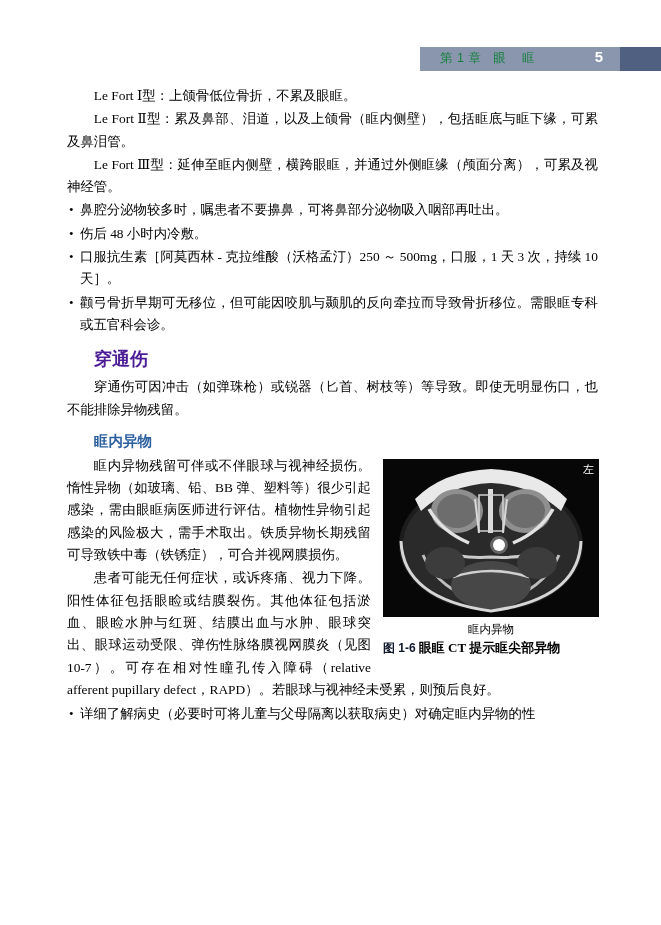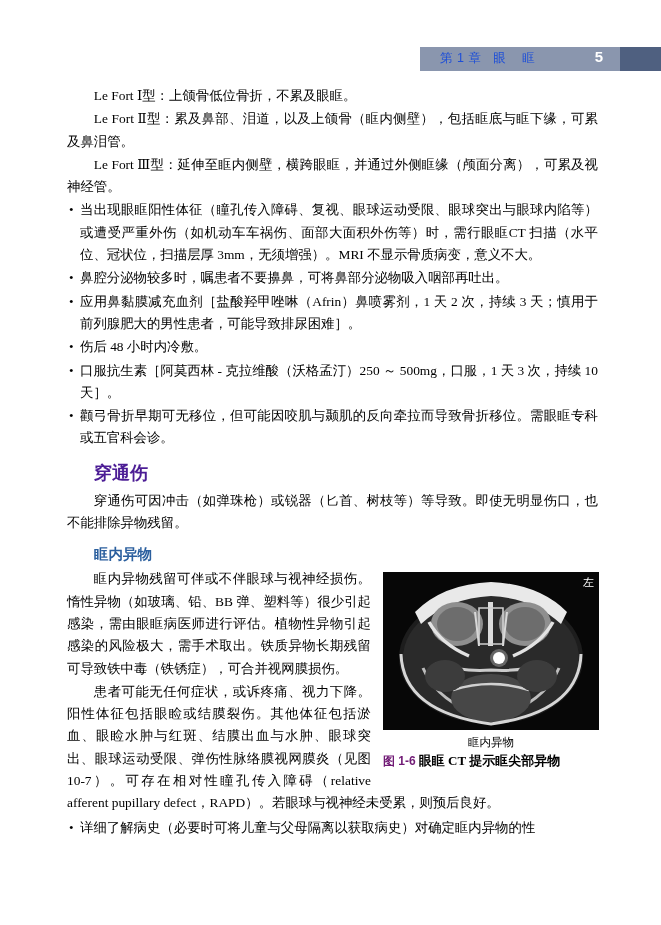--- a/index.html
+++ b/index.html
@@ -46,21 +46,21 @@
     width: 41px;
     height: 24px;
     background: #4f6080;
   }
   .header-title {
     position: absolute;
     left: 440px;
     top: 3px;
     width: 140px;
     font-size: 12.5px;
-    color: #1d4ed8;
+    color: #15803d;
     letter-spacing: 0.5px;
     font-family: "Liberation Sans", "DejaVu Sans", sans-serif;
     text-align: left;
     white-space: pre;
   }
   .header-page-num {
     position: absolute;
     left: 585px;
     top: 1px;
     width: 28px;
@@ -148,21 +148,21 @@
     margin-top: 4px;
     line-height: 16px;
   }
   .fig-caption-main {
     margin-top: 2px;
     font-size: 12.5px;
     line-height: 18px;
     white-space: nowrap;
   }
   .fig-num {
-    color: #701a75;
+    color: #0f172a;
     font-weight: bold;
     font-family: "Liberation Sans", "DejaVu Sans", sans-serif;
     font-size: 12px;
     text-align: center;
   }
   .fig-cap-text {
     font-weight: bold;
     font-size: 13px;
     margin-top: 16px;
   }
@@ -180,23 +180,21 @@
     <div class="header-title">第 1 章   眼    眶</div>
     <div class="header-page-num">5</div>
   </div>
 
   <div class="content">
 
     <p class="indent">Le Fort Ⅰ型：上颌骨低位骨折，不累及眼眶。</p>
     <p class="indent">Le Fort Ⅱ型：累及鼻部、泪道，以及上颌骨（眶内侧壁），包括眶底与眶下缘，可累及鼻泪管。</p>
     <p class="indent">Le Fort Ⅲ型：延伸至眶内侧壁，横跨眼眶，并通过外侧眶缘（颅面分离），可累及视神经管。</p>
 
-    <p class="bullet-para">当出现眼眶阳性体征（瞳孔传入障碍、复视、眼球运动受限、眼球突出与眼球内陷等）或遭受严重外伤（如机动车车祸伤、面部大面积外伤等）时，需行眼眶CT 扫描（水平位、冠状位，扫描层厚 3mm，无须增强）。MRI 不显示骨质病变，意义不大。</p>
     <p class="bullet-para">鼻腔分泌物较多时，嘱患者不要擤鼻，可将鼻部分泌物吸入咽部再吐出。</p>
-    <p class="bullet-para">应用鼻黏膜减充血剂［盐酸羟甲唑啉（Afrin）鼻喷雾剂，1 天 2 次，持续 3 天；慎用于前列腺肥大的男性患者，可能导致排尿困难］。</p>
     <p class="bullet-para">伤后 48 小时内冷敷。</p>
     <p class="bullet-para">口服抗生素［阿莫西林 - 克拉维酸（沃格孟汀）250 ～ 500mg，口服，1 天 3 次，持续 10 天］。</p>
     <p class="bullet-para">颧弓骨折早期可无移位，但可能因咬肌与颞肌的反向牵拉而导致骨折移位。需眼眶专科或五官科会诊。</p>
 
     <div class="h2">穿通伤</div>
     <p class="indent">穿通伤可因冲击（如弹珠枪）或锐器（匕首、树枝等）等导致。即使无明显伤口，也不能排除异物残留。</p>
 
     <div class="h3">眶内异物</div>
 
     <div class="figure">

